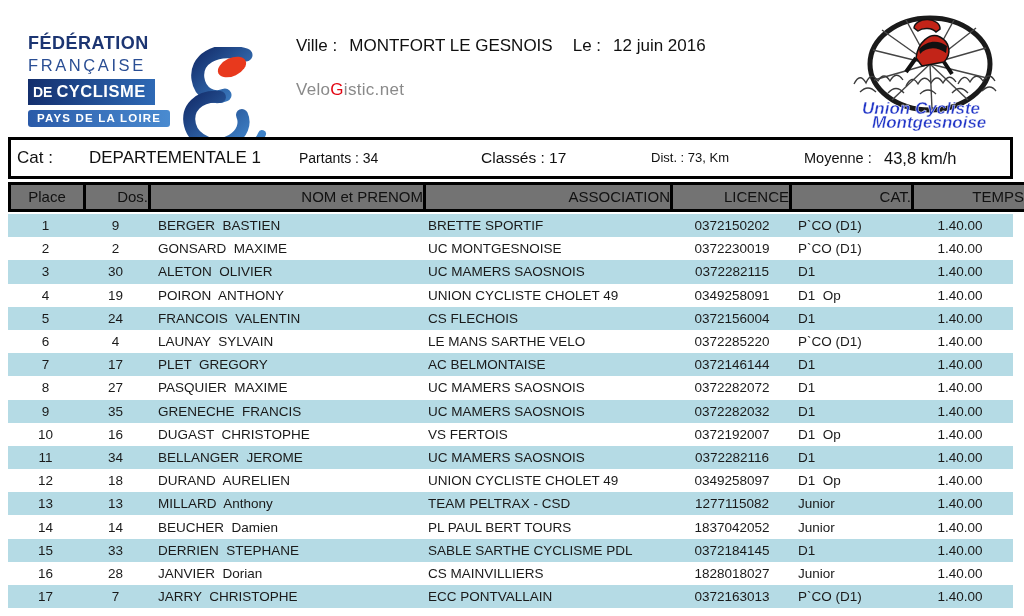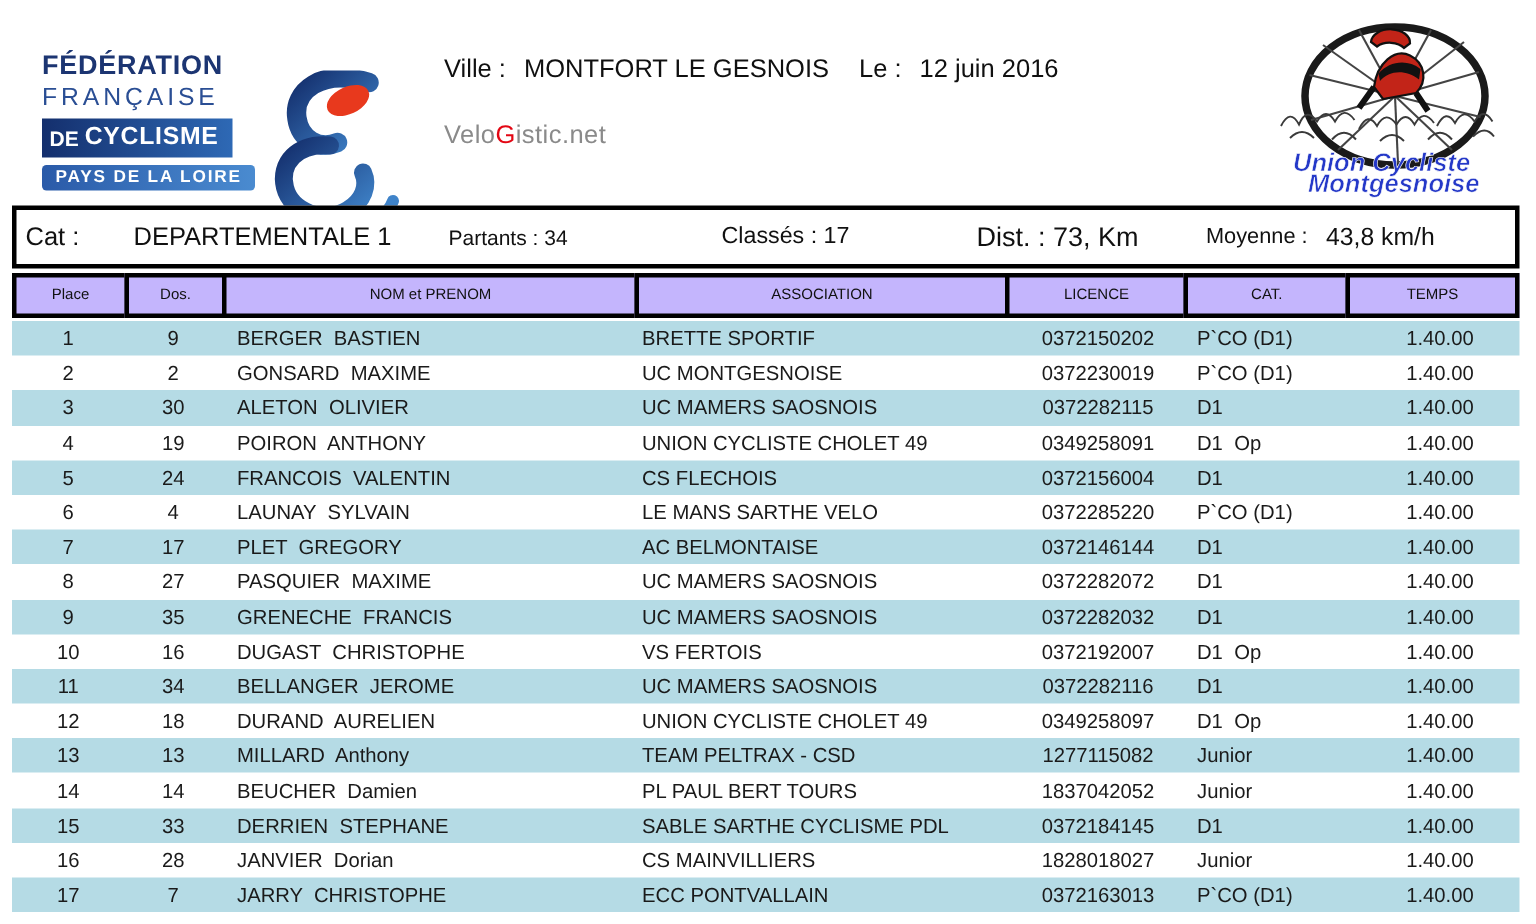--- a/index.html
+++ b/index.html
@@ -33,31 +33,31 @@
   .club { position:absolute; left:836px; top:12px; }
 
   
   .catbar { position:absolute; left:8px; top:137px; width:1005px; height:42px;
             border:3px solid #000; box-sizing:border-box; background:#fff; }
   .catbar span { position:absolute; top:0; line-height:36px; white-space:nowrap; }
   .cb-cat-label { left:6px;  font-size:17px; }
   .cb-cat-value { left:78px; font-size:17px; }
   .cb-partants  { left:288px; font-size:14px; }
   .cb-classes   { left:470px; font-size:15.5px; }
-  .cb-dist      { left:640px; font-size:18px; }
+  .cb-dist      { left:640px; font-size:13px; }
   .cb-moy-label { left:793px; font-size:14.5px; }
   .cb-moy-value { left:873px; font-size:16.5px; }
 
   
   .thead { position:absolute; left:8px; top:182px; display:flex; }
-  .th { border:3px solid #000; box-sizing:border-box; height:30px; background:#c4b5fd;
-        font-size:10px; text-align:center; line-height:24px; white-space:nowrap; }
-  .th + .th { margin-left:-3px; }
+  .th { border:3px solid #000; box-sizing:border-box; height:30px; background:#737373;
+        font-size:15px; text-align:center; line-height:24px; white-space:nowrap; }
+  .th + .th { margin-left:-3px;text-align:right; }
   .th0 { width:78px; } .th1 { width:68px; } .th2 { width:278px; } .th3 { width:250px; }
-  .th4 { width:122px; } .th5 { width:111px; } .th6 { width:116px; }
+  .th4 { width:122px; } .th5 { width:125px; } .th6 { width:116px; }
 
   
   .tbody { position:absolute; left:8px; top:214px; width:1005px; }
   .row { display:flex; height:23.2px; align-items:center; font-size:13.5px; color:#1a1a1a; }
   .row.odd { background:#b5dbe5; }
   .cell { box-sizing:border-box; overflow:hidden; white-space:pre; }
   .c0 { width:75px;  text-align:center; }
   .c1 { width:65px;  text-align:center; }
   .c2 { width:276px; padding-left:10px; }
   .c3 { width:248px; padding-left:4px; }

